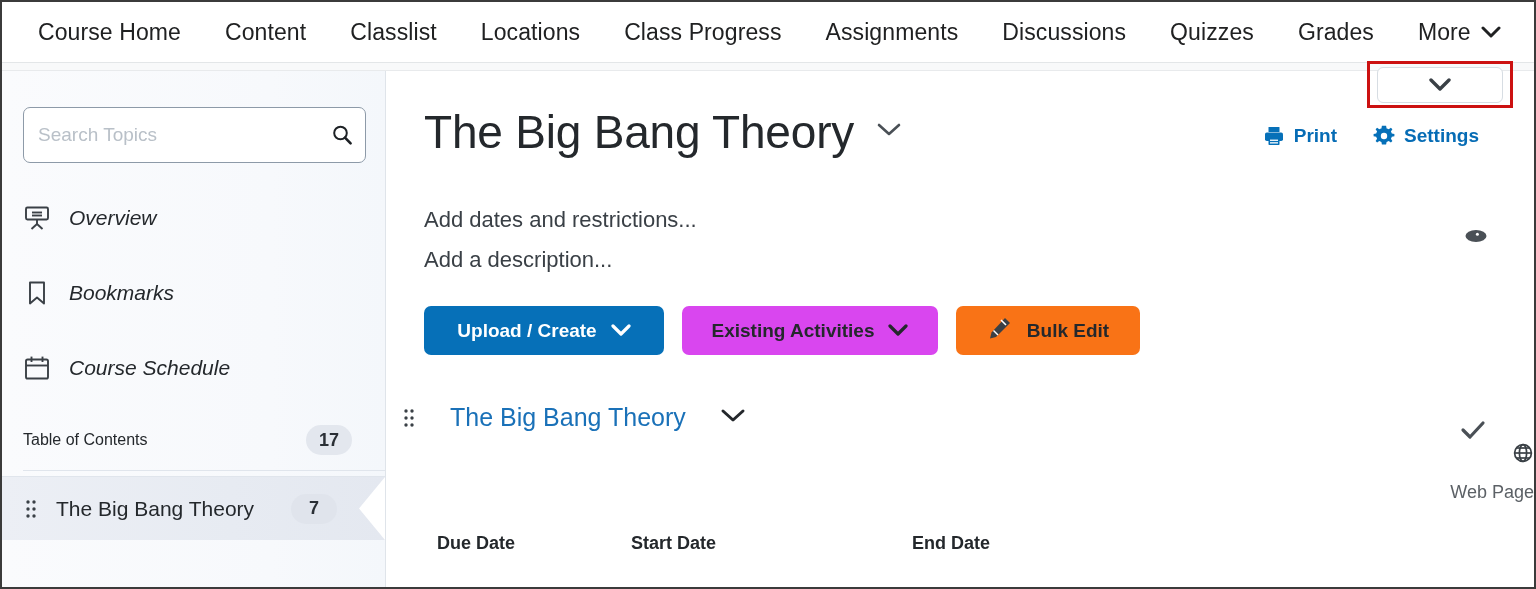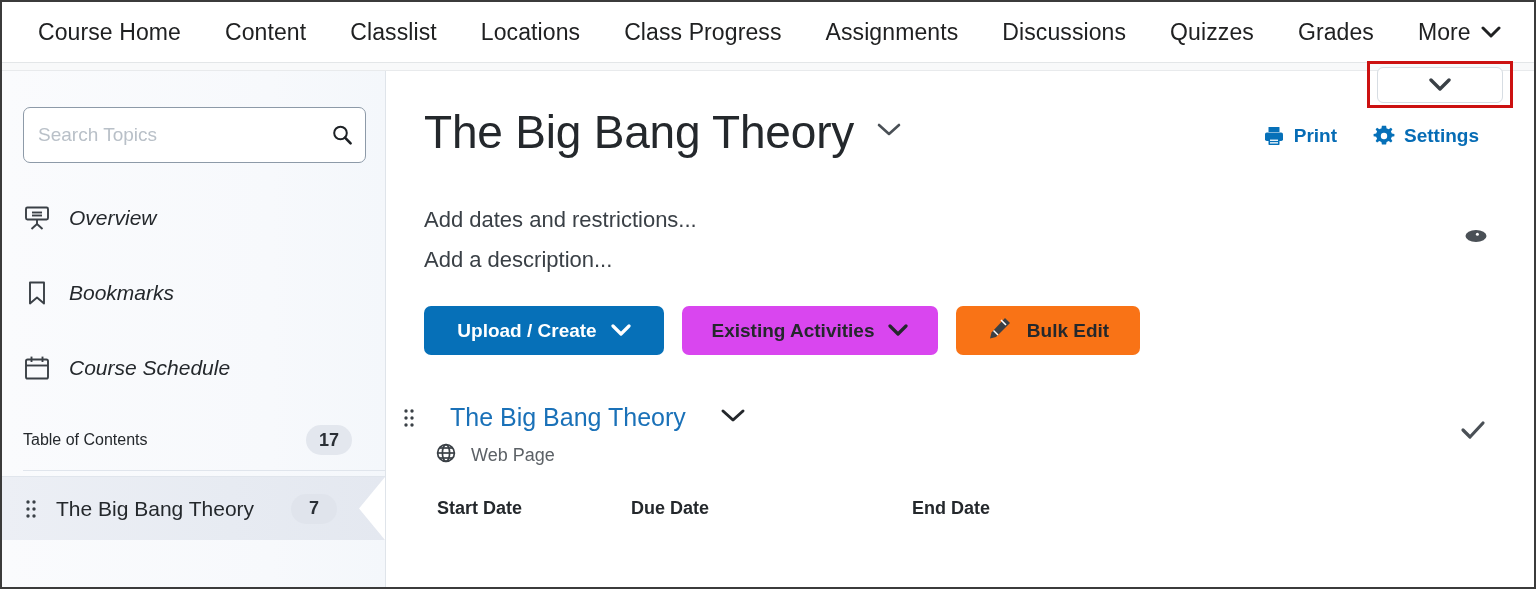--- a/index.html
+++ b/index.html
@@ -221,22 +221,23 @@
     margin-left: 15px;
     gap: 16px;
   }
   .item-link {
     font-size: 25px;
     color: #1a71b8;
     cursor: pointer;
   }
   .item-chev { margin-left: 18px; cursor: pointer; }
   .item-sub {
-    display: flex; align-items: center; gap: 14px;
+    display: flex; align-items: flex-end; gap: 14px;
     margin: 10px 0 0 48px;
+    flex-direction: column;
   }
   .item-type { font-size: 18px; color: #5c6166; }
   .check-right {
     position: absolute; right: 48px; top: 16px;
     cursor: pointer;
   }
   .date-head {
     display: flex;
     margin: 30px 0 0 50px;
     font-size: 18px; font-weight: bold; color: #24282c;
@@ -468,20 +469,20 @@
         <span class="item-type">Web Page</span>
       </div>
 
       <div class="check-right">
         <svg width="26" height="22" viewBox="0 0 26 22">
             <path d="M3 11 L10 18 L23 4" stroke="#4a5056" stroke-width="3.2" fill="none" stroke-linecap="round" stroke-linejoin="round"></path>
           </svg>
       </div>
 
       <div class="date-head">
+        <span>Due Date</span>
         <span>Start Date</span>
-        <span>Due Date</span>
         <span>End Date</span>
       </div>
     </div>
 
   </div>
 </div>
 
 </body></html>

